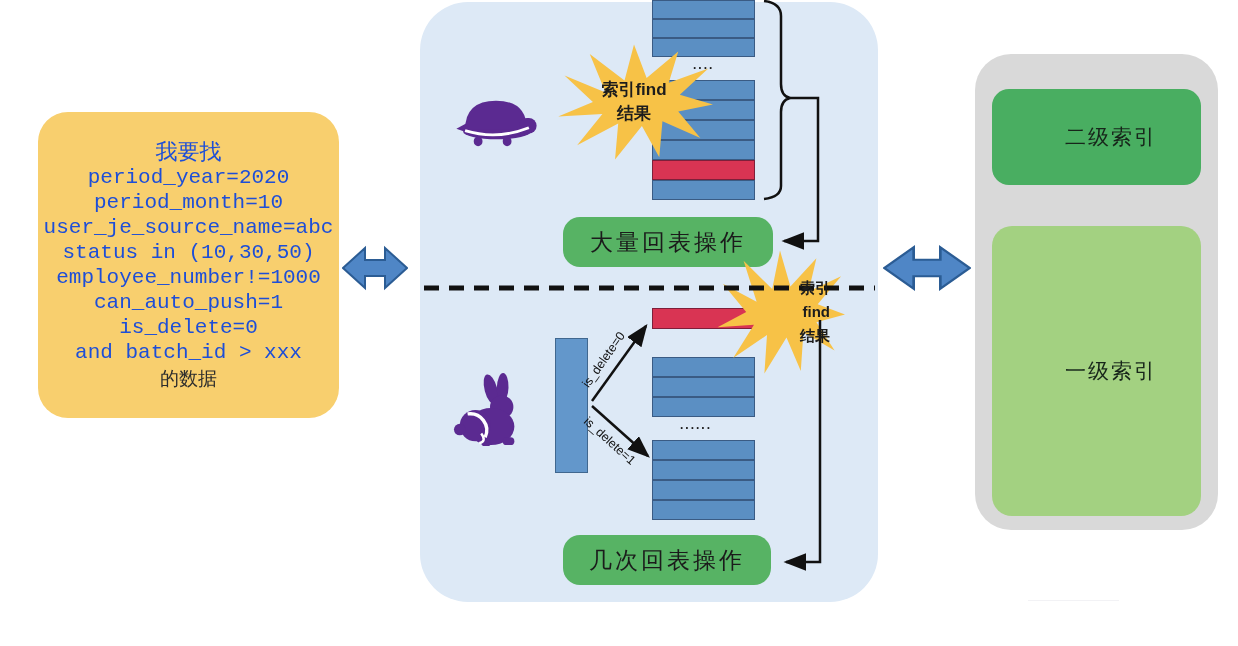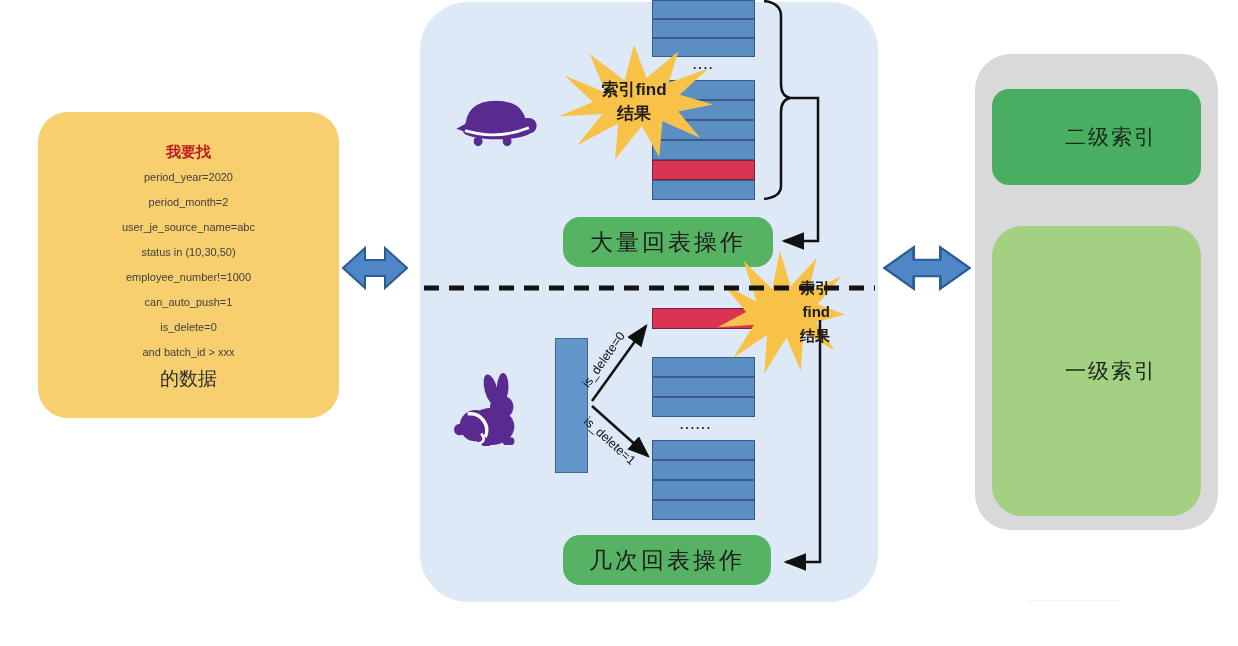--- a/index.html
+++ b/index.html
@@ -3,22 +3,22 @@
 <meta charset="utf-8">
 <style>
   html,body{margin:0;padding:0;background:#fff;}
   *{box-sizing:border-box;font-family:"Liberation Sans","DejaVu Sans",sans-serif;}
   .canvas{position:relative;width:1238px;height:646px;background:#fff;overflow:hidden;}
 
   
   .query-box{position:absolute;left:38px;top:112px;width:301px;height:306px;
     background:#f8cf6e;border-radius:30px;display:flex;flex-direction:column;
     justify-content:center;align-items:center;padding:10px 6px;}
-  .q-title{font-size:15px;font-weight:700;color:#b91c1c;line-height:27px;}
-  .q-line{font-size:11px;color:#404040;line-height:25px;white-space:nowrap;}
+  .q-title{font-size:22px;font-weight:400;color:#1d4ed8;line-height:27px;}
+  .q-line{font-size:21px;color:#1d4ed8;line-height:25px;white-space:nowrap;font-family:Liberation Mono, monospace;}
   .q-footer{font-size:19px;font-weight:400;color:#2d2d2d;line-height:27px;}
 
   
   .mid-panel{position:absolute;left:420px;top:2px;width:458px;height:600px;
     background:#dde9f6;border-radius:48px;}
 
   
   .stack{position:absolute;width:103px;}
   .row{height:20px;background:#5b8fc3;border:1px solid #3a5b84;}
   .row.red{background:#d93453;border-color:#7e1f3a;}
@@ -64,34 +64,34 @@
   .overlay{position:absolute;left:0;top:0;width:1238px;height:646px;z-index:4;pointer-events:none;}
 
   
   .fs-title{position:absolute;left:1010px;top:14px;width:180px;text-align:center;
     font-size:21px;font-weight:700;color:#141414;}
   .fs-box{position:absolute;left:975px;top:54px;width:243px;height:476px;
     background:#d9d9d9;border-radius:36px;}
   .idx{position:absolute;display:flex;align-items:center;justify-content:center;
     font-size:21px;letter-spacing:2px;color:#17251a;padding-left:29px;}
   .idx-secondary{left:992px;top:89px;width:209px;height:96px;background:#49ae61;border-radius:17px;}
-  .idx-primary{left:992px;top:226px;width:209px;height:290px;background:#a3d181;border-radius:30px;}
+  .idx-primary{left:992px;top:226px;width:209px;height:290px;background:#a3d181;border-radius:20px;}
 
   .watermark{position:absolute;left:1028px;top:596px;width:190px;height:10px;
     color:#e7e7ee;font-size:7px;white-space:nowrap;overflow:hidden;}
 </style>
 </head>
 <body>
 
 <div class="canvas">
 
   <div class="query-box">
     <div class="q-title">我要找</div>
     <div class="q-line">period_year=2020</div>
-    <div class="q-line">period_month=2</div>
+    <div class="q-line">period_month=10</div>
     <div class="q-line">user_je_source_name=abc</div>
     <div class="q-line">status in (10,30,50)</div>
     <div class="q-line">employee_number!=1000</div>
     <div class="q-line">can_auto_push=1</div>
     <div class="q-line">is_delete=0</div>
     <div class="q-line">and batch_id &gt; xxx</div>
     <div class="q-footer">的数据</div>
   </div>
 
   <svg class="dbl-arrow arrow-left" viewBox="0 0 66 56">

